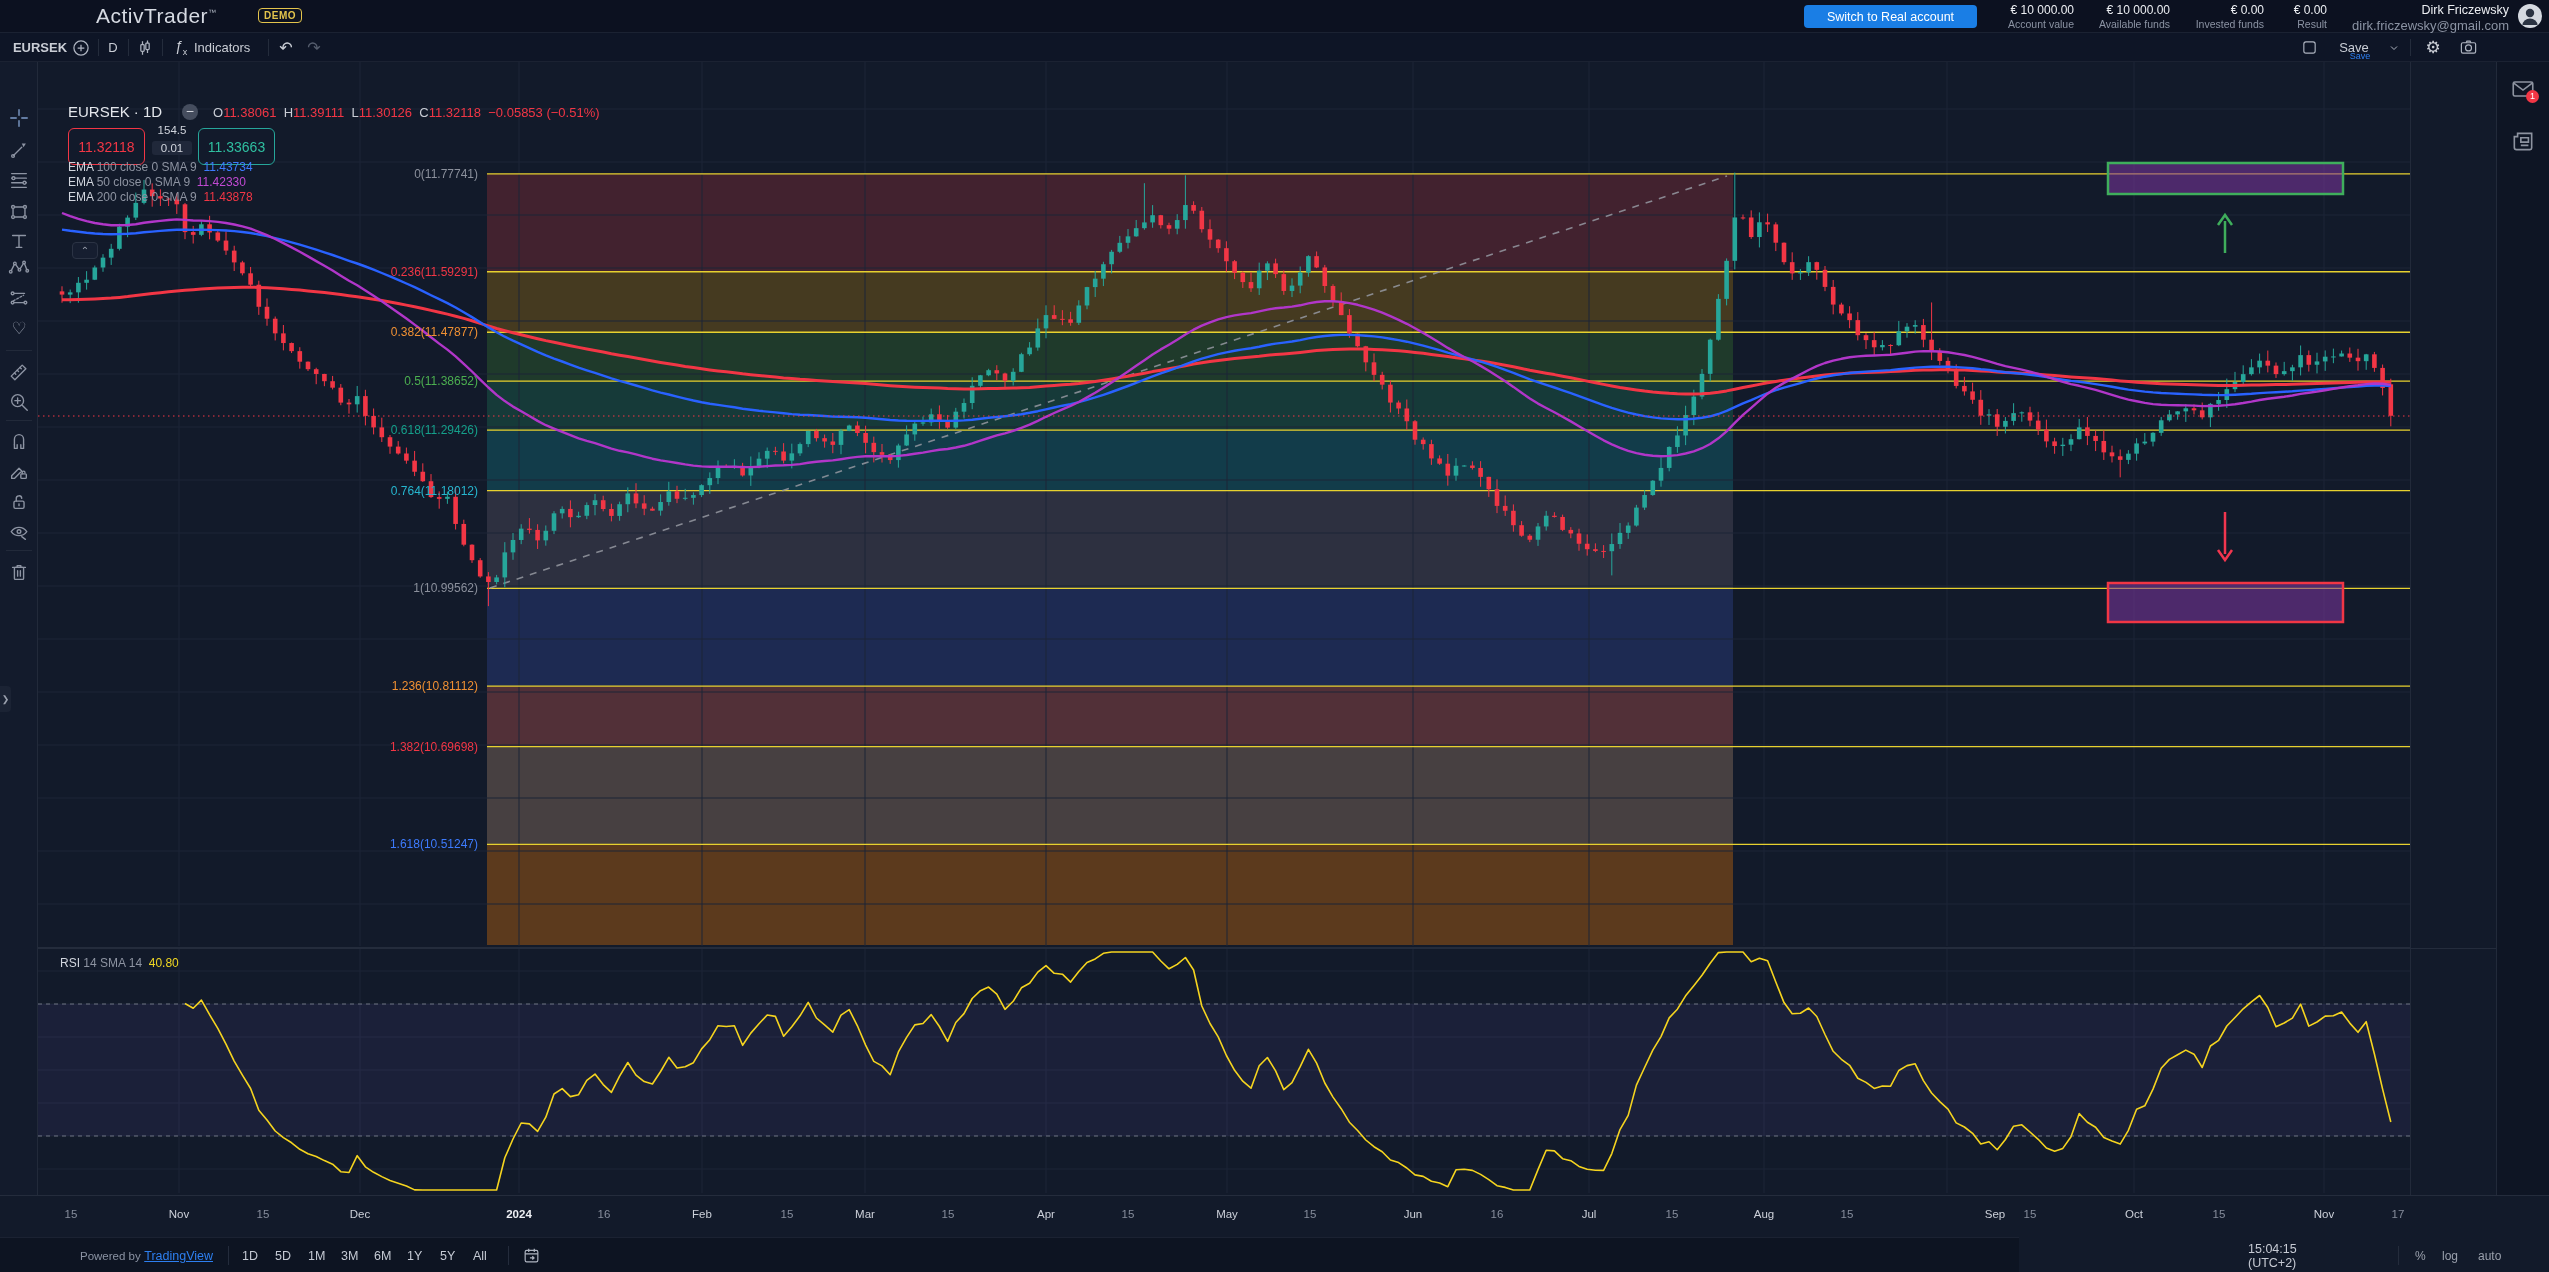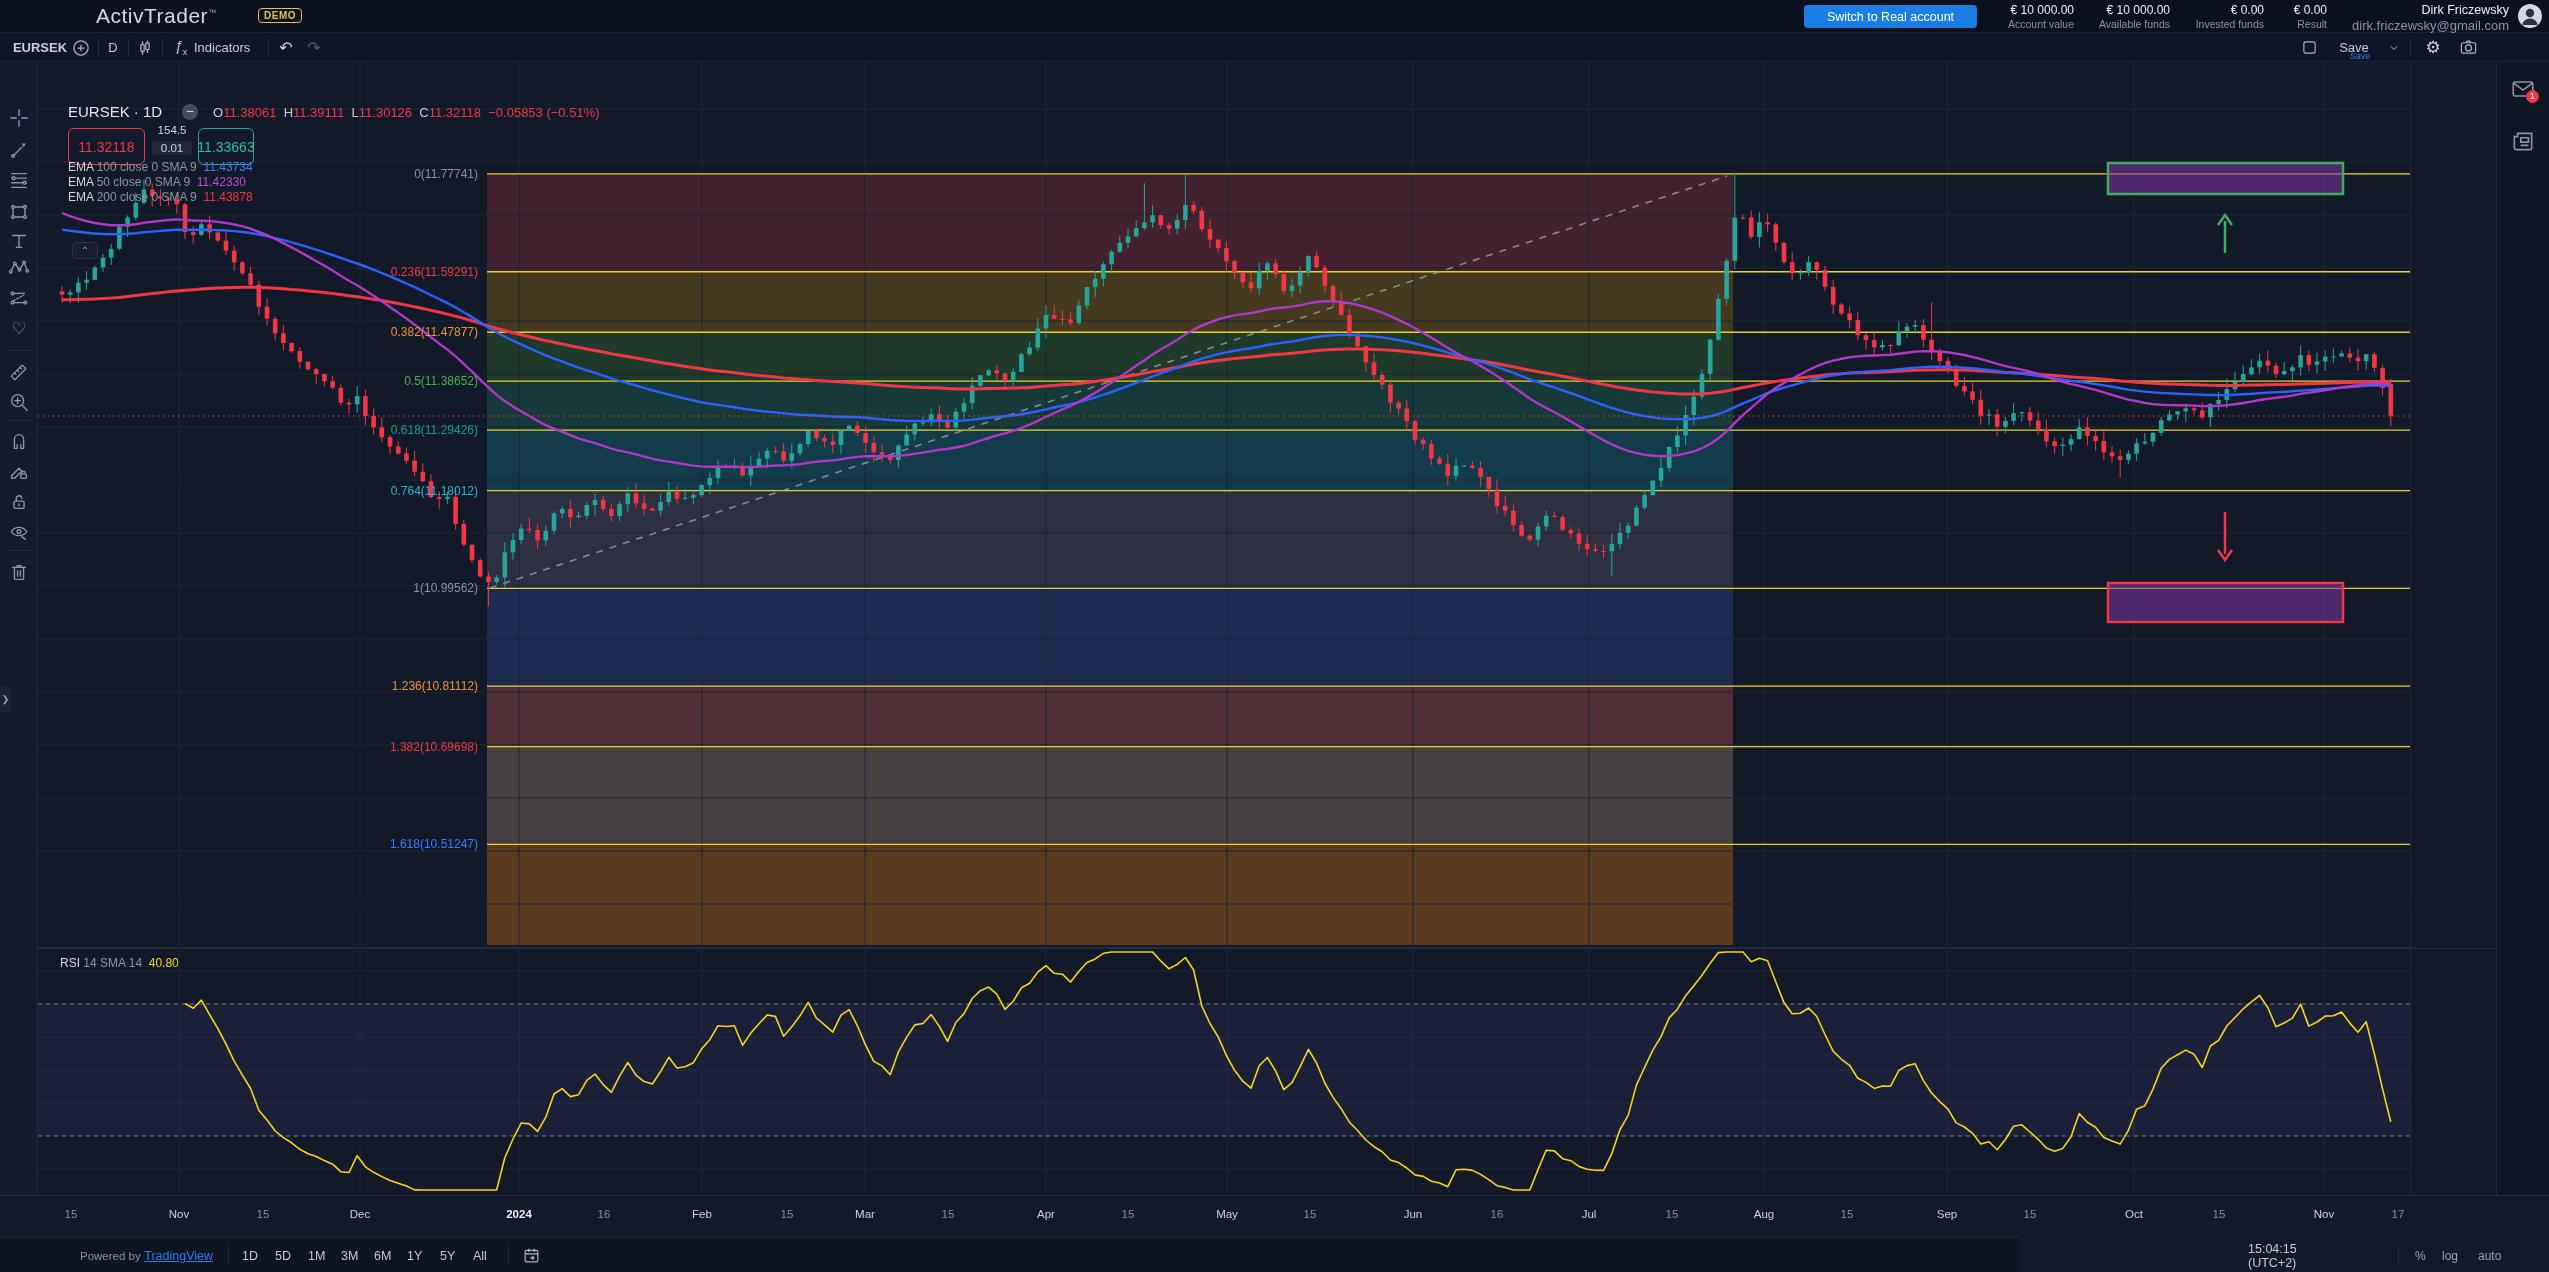--- a/index.html
+++ b/index.html
@@ -952,21 +952,21 @@
   <div class="ohlc">
     <span class="k">O</span><span class="r">11.38061</span>&nbsp;
     <span class="k">H</span><span class="r">11.39111</span>&nbsp;
     <span class="k">L</span><span class="r">11.30126</span>&nbsp;
     <span class="k">C</span><span class="r">11.32118</span>&nbsp;
     <span class="r">−0.05853 (−0.51%)</span>
   </div>
   <div class="quote-btn" style="left:68px;width:77px;border-color:#f23645;color:#f23645">11.32118</div>
   <div class="spread-top">154.5</div>
   <div class="spread-pip">0.01</div>
-  <div class="quote-btn" style="left:198px;width:56px;border-color:#26a69a;color:#2fbfa0">11.33663</div>
+  <div class="quote-btn" style="left:198px;width:77px;border-color:#26a69a;color:#2fbfa0">11.33663</div>
   <div class="ema-row" style="top:160px">
     <span class="nm">EMA</span> <span class="pr">100 close 0 SMA 9</span>&nbsp;&nbsp;<span style="color:#3d7bfd">11.43734</span>
   </div>
   <div class="ema-row" style="top:175px">
     <span class="nm">EMA</span> <span class="pr">50 close 0 SMA 9</span>&nbsp;&nbsp;<span style="color:#c24ad4">11.42330</span>
   </div>
   <div class="ema-row" style="top:190px">
     <span class="nm">EMA</span> <span class="pr">200 close 0 SMA 9</span>&nbsp;&nbsp;<span style="color:#f23645">11.43878</span>
   </div>
   <div class="collapse-btn">⌃</div>
@@ -1019,21 +1019,21 @@
       <div class="tlabel major" style="left: 1008px;">Apr</div>
       <div class="tlabel " style="left: 1090px;">15</div>
       <div class="tlabel major" style="left: 1189px; text-align: center;">May</div>
       <div class="tlabel " style="left: 1272px;">15</div>
       <div class="tlabel major" style="left: 1375px;">Jun</div>
       <div class="tlabel " style="left: 1459px;">16</div>
       <div class="tlabel major" style="left: 1551px;">Jul</div>
       <div class="tlabel " style="left: 1634px;">15</div>
       <div class="tlabel major" style="left: 1726px;">Aug</div>
       <div class="tlabel " style="left: 1809px;">15</div>
-      <div class="tlabel major" style="left: 1909px;">Sep</div>
+      <div class="tlabel major" style="left: 1957px;">Sep</div>
       <div class="tlabel " style="left: 1992px;">15</div>
       <div class="tlabel major" style="left: 2096px;">Oct</div>
       <div class="tlabel " style="left: 2181px;">15</div>
       <div class="tlabel major" style="left: 2286px;">Nov</div>
       <div class="tlabel " style="left: 2360px;">17</div>
     </div>
   <div class="axis-gear">⚙</div>
   <div class="pane-div"></div>
   <div class="axis-div"></div>
 

